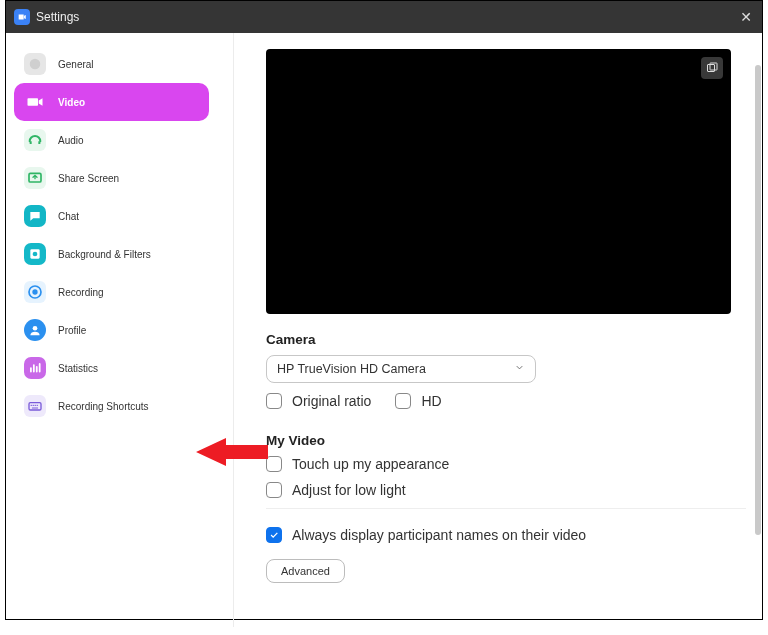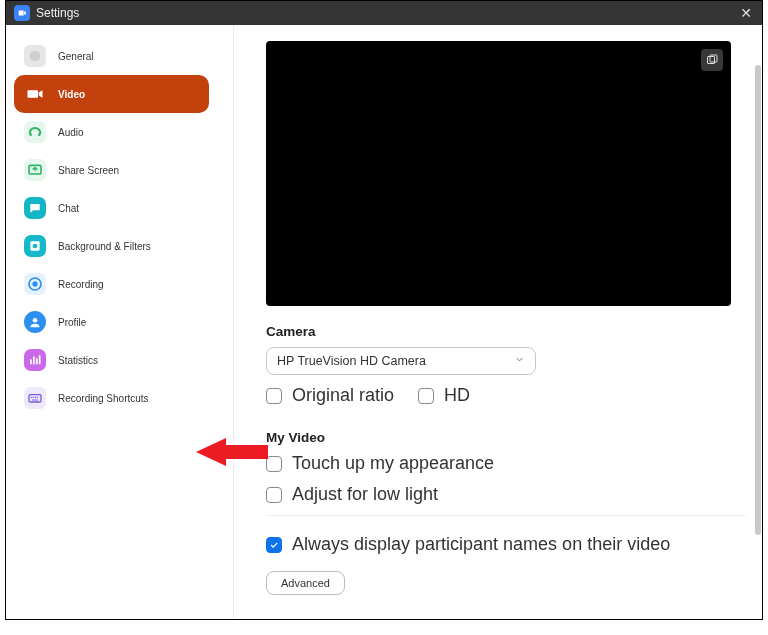--- a/index.html
+++ b/index.html
@@ -1,37 +1,37 @@
 <!DOCTYPE html>
 <html><head>
   <meta charset="utf-8">
   <style>
     * { box-sizing: border-box; margin: 0; padding: 0; font-family: -apple-system, BlinkMacSystemFont, "Segoe UI", Helvetica, Arial, sans-serif; }
     body { width: 768px; height: 635px; background: #fff; overflow: hidden; position: relative; }
     .shell { width: 758px; height: 620px; margin: 0 auto; border: 1px solid #000; position: relative; background: #fff; }
-    .titlebar { height: 24px; background: #353535; color: #eee; display: flex; align-items: center; padding: 0 8px; font-size: 12px; }
+    .titlebar { height: 32px; background: #353535; color: #eee; display: flex; align-items: center; padding: 0 8px; font-size: 12px; }
     .titlebar .tb-icon { width: 16px; height: 16px; background: #3b82f6; border-radius: 4px; margin-right: 6px; display: flex; align-items: center; justify-content: center; }
     .titlebar .tb-icon svg { width: 10px; height: 10px; fill: #fff; }
     .titlebar .spacer { flex: 1; }
     .titlebar .close { width: 16px; color: #ddd; font-size: 14px; text-align: center; cursor: pointer; }
     .content { display: flex; height: calc(100% - 24px); }
     .sidebar { width: 228px; padding: 12px 8px 0 8px; border-right: 1px solid #ececec; }
     .sidebar-item { display: flex; align-items: center; height: 38px; padding: 0 10px; border-radius: 10px; color: #333; font-size: 10px; cursor: pointer; margin-bottom: 0; }
-    .sidebar-item.active { background: #c2410c; color: #fff; font-weight: 600; width: 195px; }
+    .sidebar-item.active { background: #d946ef; color: #fff; font-weight: 600; width: 195px; }
     .sidebar-item .s-icon { width: 22px; height: 22px; margin-right: 12px; display: flex; align-items: center; justify-content: center; border-radius: 6px; flex-shrink: 0; }
     .main { flex: 1; padding: 16px 18px 0 32px; overflow: hidden; position: relative; }
     .preview { width: 465px; height: 265px; background: #000; border-radius: 4px; position: relative; margin-bottom: 18px; }
     .preview .expand { position: absolute; top: 8px; right: 8px; width: 22px; height: 22px; background: rgba(80,80,80,0.7); border-radius: 4px; display: flex; align-items: center; justify-content: center; }
     .preview .expand svg { width: 12px; height: 12px; stroke: #ddd; fill: none; stroke-width: 2; }
     .section-title { font-size: 13.5px; font-weight: 700; color: #222; margin-bottom: 8px; }
     .select { width: 270px; height: 28px; border: 1px solid #c7c7c7; border-radius: 8px; display: flex; align-items: center; padding: 0 10px; font-size: 12.5px; color: #333; margin-bottom: 10px; cursor: pointer; }
     .select .sel-val { flex: 1; }
     .select .chev { color: #666; }
     .row { display: flex; align-items: center; gap: 24px; margin-bottom: 10px; }
-    .opt { display: flex; align-items: center; font-size: 18px; color: #333; cursor: pointer; margin-bottom: 10px; }
+    .opt { display: flex; align-items: center; font-size: 14px; color: #333; cursor: pointer; margin-bottom: 10px; }
     .chk { width: 16px; height: 16px; border: 1.5px solid #888; border-radius: 4px; margin-right: 10px; display: flex; align-items: center; justify-content: center; flex-shrink: 0; }
     .chk.on { background: #0e72ed; border-color: #0e72ed; }
     .chk.on svg { width: 10px; height: 10px; stroke: #fff; stroke-width: 3; fill: none; }
     .sep { border: none; border-top: 1px solid #eee; margin: 10px 0 18px 0; width: 480px; }
     .adv-btn { border: 1px solid #bcbcbc; background: #fff; border-radius: 8px; padding: 5px 14px; font-size: 11px; color: #333; cursor: pointer; }
     .arrow { position: absolute; left: 190px; top: 434px; pointer-events: none; }
     .vscroll { position: absolute; right: 0; top: 24px; bottom: 0; width: 8px; background: transparent; }
     .vscroll .thumb { position: absolute; top: 40px; left: 1px; width: 6px; height: 470px; background: #c9c9c9; border-radius: 3px; }
   </style>
 </head>

